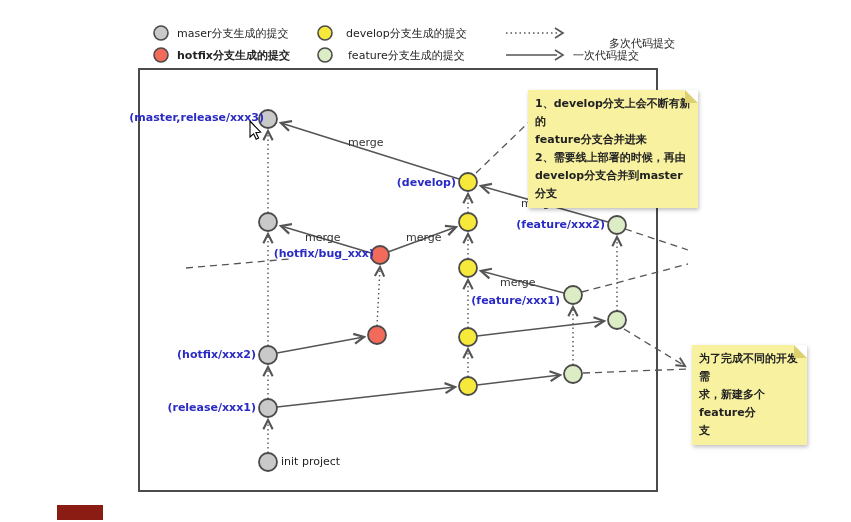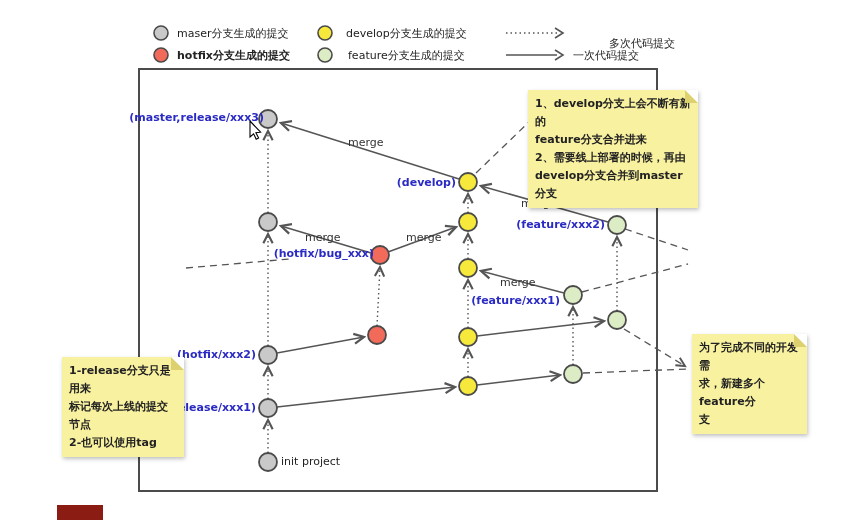--- a/index.html
+++ b/index.html
@@ -126,26 +126,21 @@
   <div class="merge-label" style="left:406px;top:231px;">merge</div>
   <div class="merge-label" style="left:521px;top:197px;">merge</div>
   <div class="merge-label" style="left:500px;top:276px;">merge</div>
 
   <div class="note" style="left:528px;top:90px;width:156px;">
     <div class="note-text">1、develop分支上会不断有新的
 feature分支合并进来
 2、需要线上部署的时候，再由
 develop分支合并到master分支</div>
   </div>
-  <div class="note" style="left:62px;top:357px;width:108px;">
-    <div class="note-text">1-release分支只是用来
-标记每次上线的提交节点
-2-也可以使用tag</div>
-  </div>
-  <div class="note" style="left:692px;top:334px;width:101px;">
+  <div class="note" style="left:692px;top:345px;width:101px;">
     <div class="note-text">为了完成不同的开发需
 求，新建多个feature分
 支</div>
   </div>
 
   <div class="red-bar"></div>
 
 </div>
 
 </body></html>

